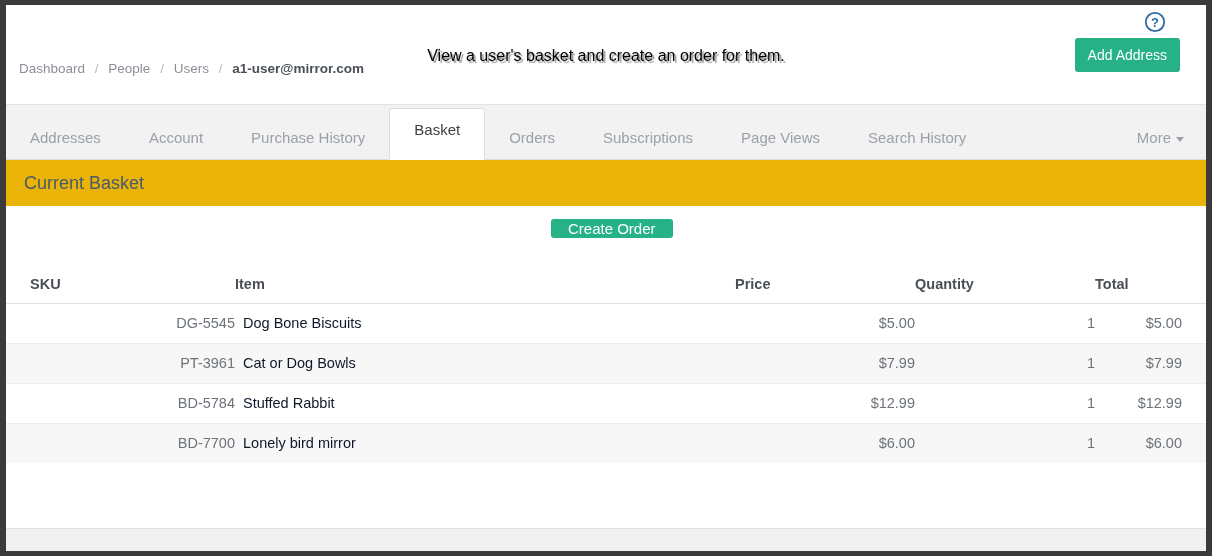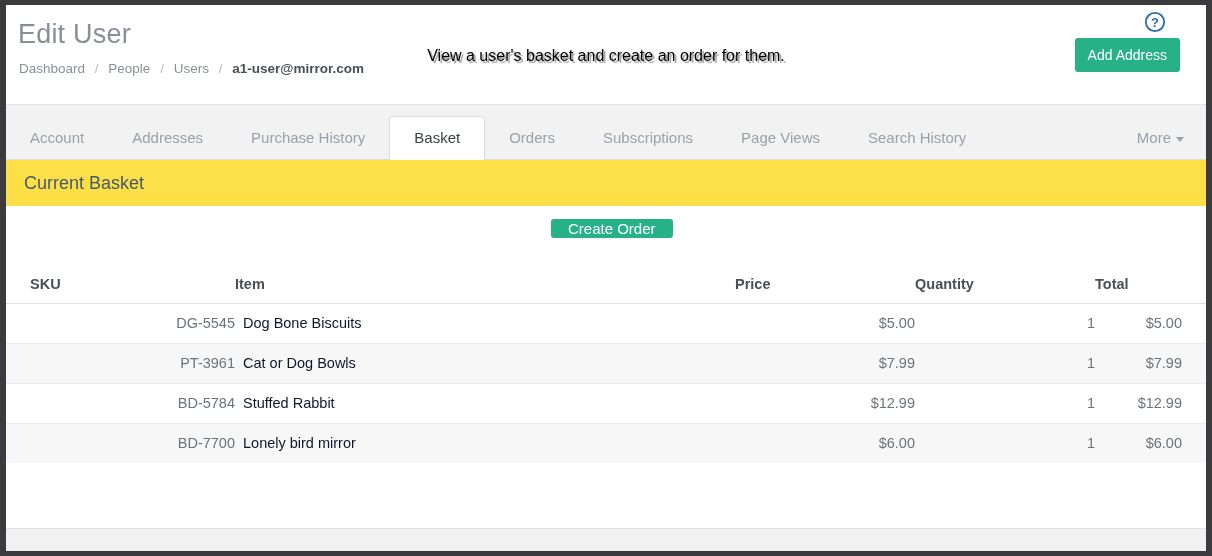--- a/index.html
+++ b/index.html
@@ -135,21 +135,21 @@
     cursor: pointer;
     white-space: nowrap;
   }
   .tab.active {
     background: #ffffff;
     color: #3c4043;
     border: 1px solid #dddddd;
     border-bottom: 1px solid #ffffff;
     border-radius: 4px 4px 0 0;
     margin-bottom: -1px;
-    height: 44px;
+    height: 52px;
     line-height: 42px;
   }
   #tab-more {
     margin-left: auto;
     font-size: 15px;
     color: #9aa1aa;
     padding: 0 22px 0 24px;
     height: 42px;
     line-height: 42px;
     cursor: pointer;
@@ -160,21 +160,21 @@
     width: 0; height: 0;
     margin-left: 5px;
     vertical-align: middle;
     border-left: 4.5px solid transparent;
     border-right: 4.5px solid transparent;
     border-top: 5px solid #9aa1aa;
   }
 
   
   #panel-heading {
-    background: #fde047;
+    background: #eab308;
     height: 46px;
     line-height: 46px;
     padding-left: 18px;
     font-size: 18px;
     color: #465a6e;
     box-sizing: border-box;
   }
   #panel-body {
     background: #ffffff;
     padding: 0;
@@ -242,21 +242,20 @@
   }
 </style>
 </head>
 <body>
 
 <div id="frame">
   <div id="viewport">
 
     <div id="page-header">
 
-      <div id="page-title">Edit User</div>
 
       <div id="breadcrumb">
         <span class="crumb">Dashboard</span>
         <span class="sep">/</span>
         <span class="crumb">People</span>
         <span class="sep">/</span>
         <span class="crumb">Users</span>
         <span class="sep">/</span>
         <span class="current">a1-user@mirror.com</span>
       </div>
@@ -268,22 +267,22 @@
           <circle cx="11" cy="11" r="9.2" fill="none" stroke="#2d6ca2" stroke-width="1.8"></circle>
           <text x="11" y="15.6" font-family="Liberation Sans, sans-serif" font-size="13" font-weight="bold" fill="#2d6ca2" text-anchor="middle">?</text>
         </svg>
       </div>
 
       <button id="add-address-button">Add Address</button>
     </div>
 
     <div id="tab-bar">
       <div id="tab-list">
+        <div class="tab">Addresses</div>
         <div class="tab">Account</div>
-        <div class="tab">Addresses</div>
         <div class="tab">Purchase History</div>
         <div class="tab active">Basket</div>
         <div class="tab">Orders</div>
         <div class="tab">Subscriptions</div>
         <div class="tab">Page Views</div>
         <div class="tab">Search History</div>
         <div id="tab-more">
           <span>More</span><span class="caret"></span>
         </div>
       </div>

